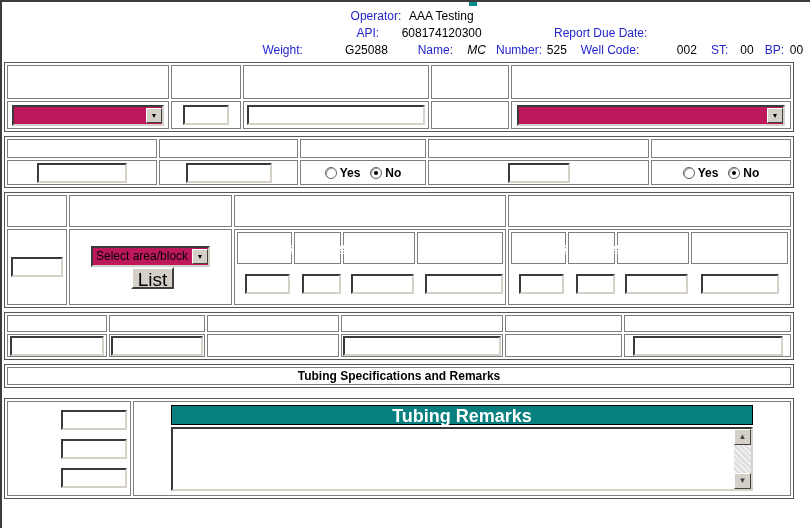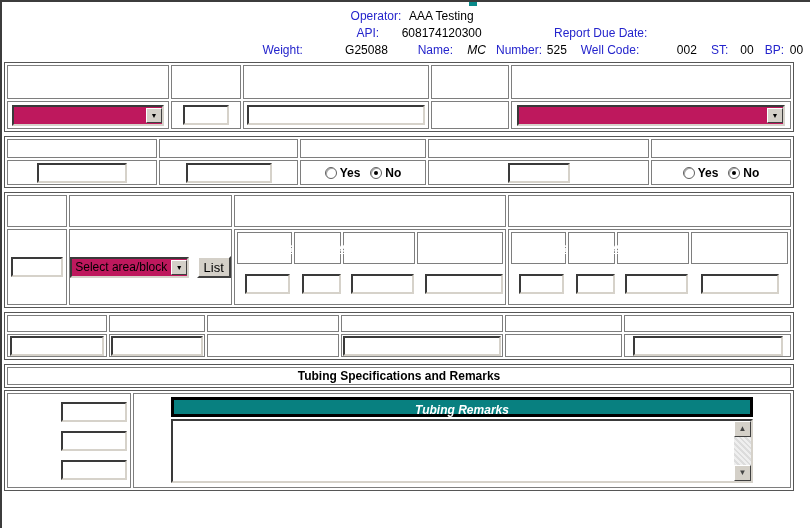--- a/index.html
+++ b/index.html
@@ -41,29 +41,29 @@
   .sel .seltext { flex:1; text-align:left; padding-left:3px; font-size:12px; color:#000; white-space:nowrap; overflow:hidden; }
   .arrowBtn { width:16px; height:15px; background:#d4d0c8; flex:0 0 16px;
               border-top:1px solid #fff; border-left:1px solid #fff;
               border-bottom:1px solid #404040; border-right:1px solid #404040;
               font-size:7px; line-height:13px; text-align:center; color:#000; }
   .radio { display:inline-block; width:12px; height:12px; border-radius:50%; background:#fff;
            border:1px solid #606060; box-shadow:inset 1px 1px 0 #a8a8a8; vertical-align:-2px; position:relative; }
   .radio.checked::after { content:""; position:absolute; left:3px; top:3px; width:4px; height:4px;
            background:#000; border-radius:50%; }
   .rlab { font-weight:bold; font-size:12px; color:#000; margin:0 10px 0 3px; }
-  .btn { background:#d4d0c8; color:#000; font-size:13px; font-family:"Liberation Sans", sans-serif;
+  .btn { background:#d4d0c8; color:#000; font-size:19px; font-family:"Liberation Sans", sans-serif;
          border-top:2px solid #fff; border-left:2px solid #fff;
          border-bottom:2px solid #404040; border-right:2px solid #404040;
          padding:2px 9px; height:23px; }
 
   
   .remarksWrap { width:582px; margin:3px auto 4px auto; }
-  .remarksHead { background:#088080; color:#fff; font-weight:bold; font-size:12px; text-align:center;
-                 height:20px; line-height:20px; border:3px solid #000000; margin-bottom:2px;font-style:italic; }
+  .remarksHead { background:#088080; color:#fff; font-weight:bold; font-size:18px; text-align:center;
+                 height:20px; line-height:20px; border:1px solid #000000; margin-bottom:2px; }
   .tarea { display:flex; height:64px; background:#fff;
            border-top:2px solid #3a3a3a; border-left:2px solid #3a3a3a;
            border-bottom:2px solid #d6d2ca; border-right:2px solid #d6d2ca; }
   .tatext { flex:1; }
   .sb { width:17px; background:repeating-linear-gradient(45deg,#efefef 0 2px,#dcdcdc 2px 4px);
         display:flex; flex-direction:column; justify-content:space-between; }
   .sbtn { height:16px; background:#d4d0c8; border-top:1px solid #fff; border-left:1px solid #fff;
           border-bottom:1px solid #404040; border-right:1px solid #404040;
           font-size:8px; line-height:14px; text-align:center; color:#444; }
 
@@ -273,21 +273,21 @@
       <td class="ctr"><span class="inp" style="width:94px"></span></td>
       <td class="ctr"><span class="inp" style="width:92px"></span></td>
       <td class="ctr"></td>
       <td class="ctr"><span class="inp" style="width:158px"></span></td>
       <td class="ctr"></td>
       <td class="ctr"><span class="inp" style="width:150px"></span></td>
     </tr>
   </tbody>
     </table>
 
-  <table class="frm" style="margin-bottom:2px">
+  <table class="frm" style="margin-bottom:10px">
     <tbody>
         <tr style="height:18px">
       <td class="yellow">Tubing Specifications and Remarks</td>
     </tr>
   </tbody>
     </table>
   <table class="frm">
     <colgroup>
         <col style="width:124px">
         <col>

